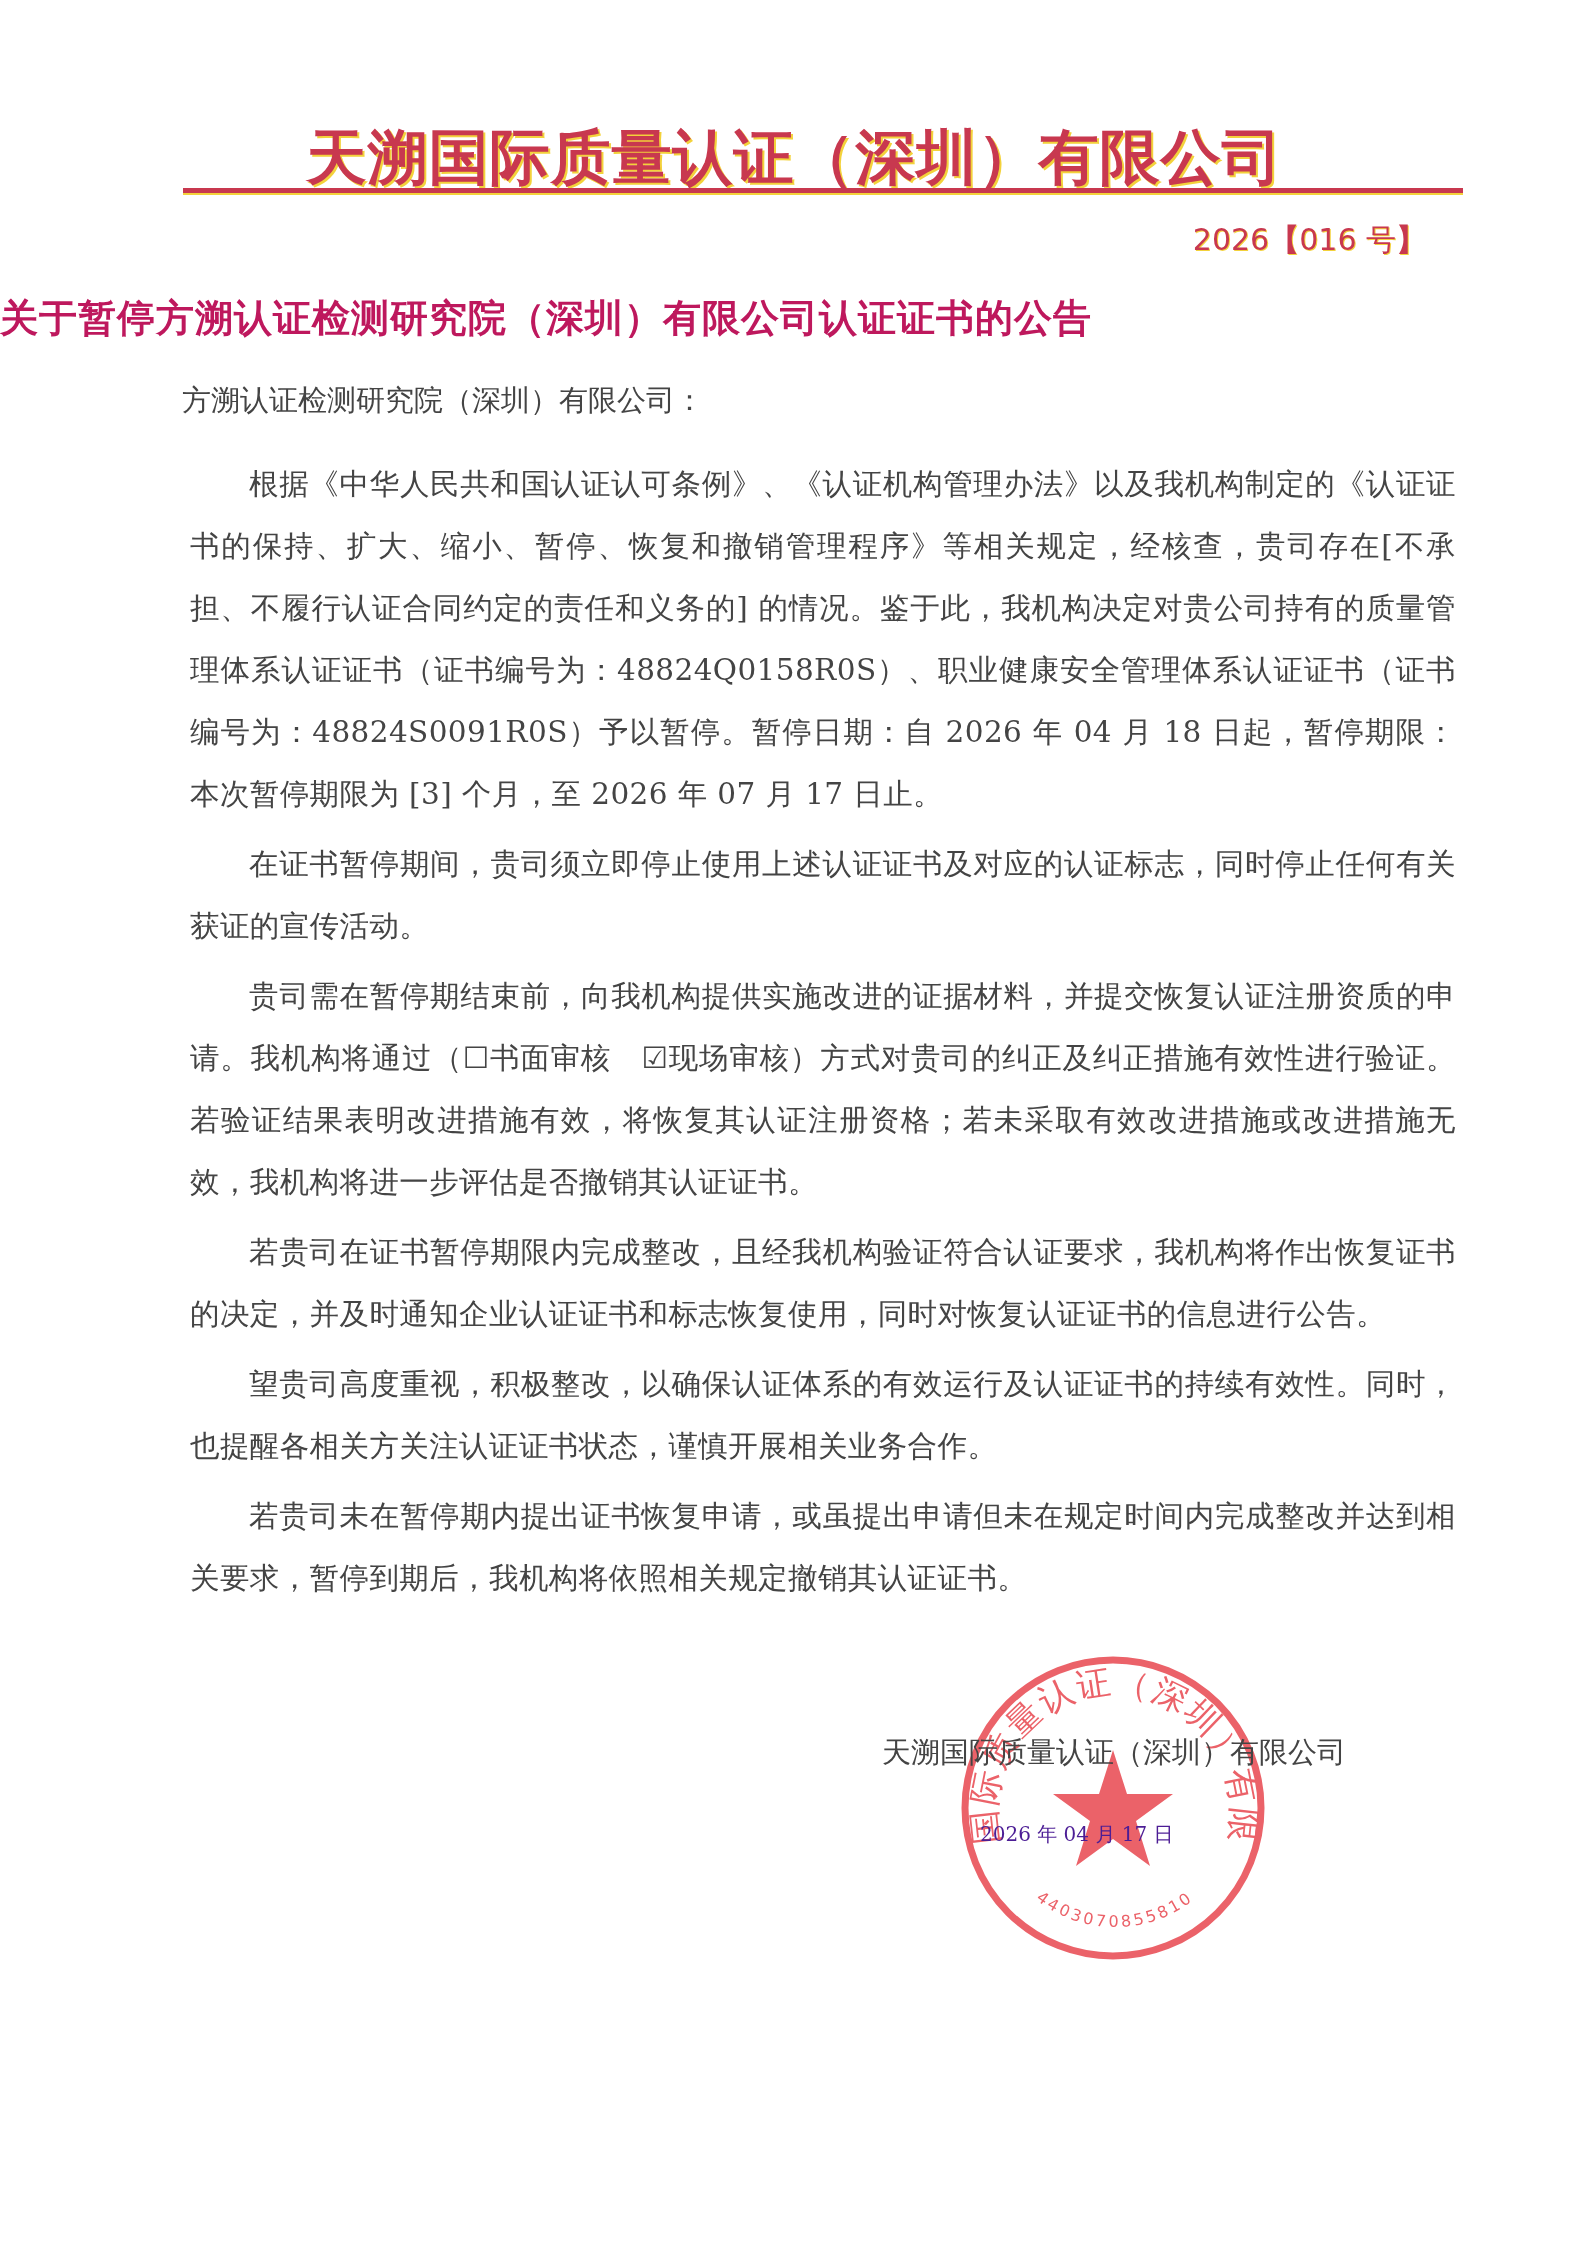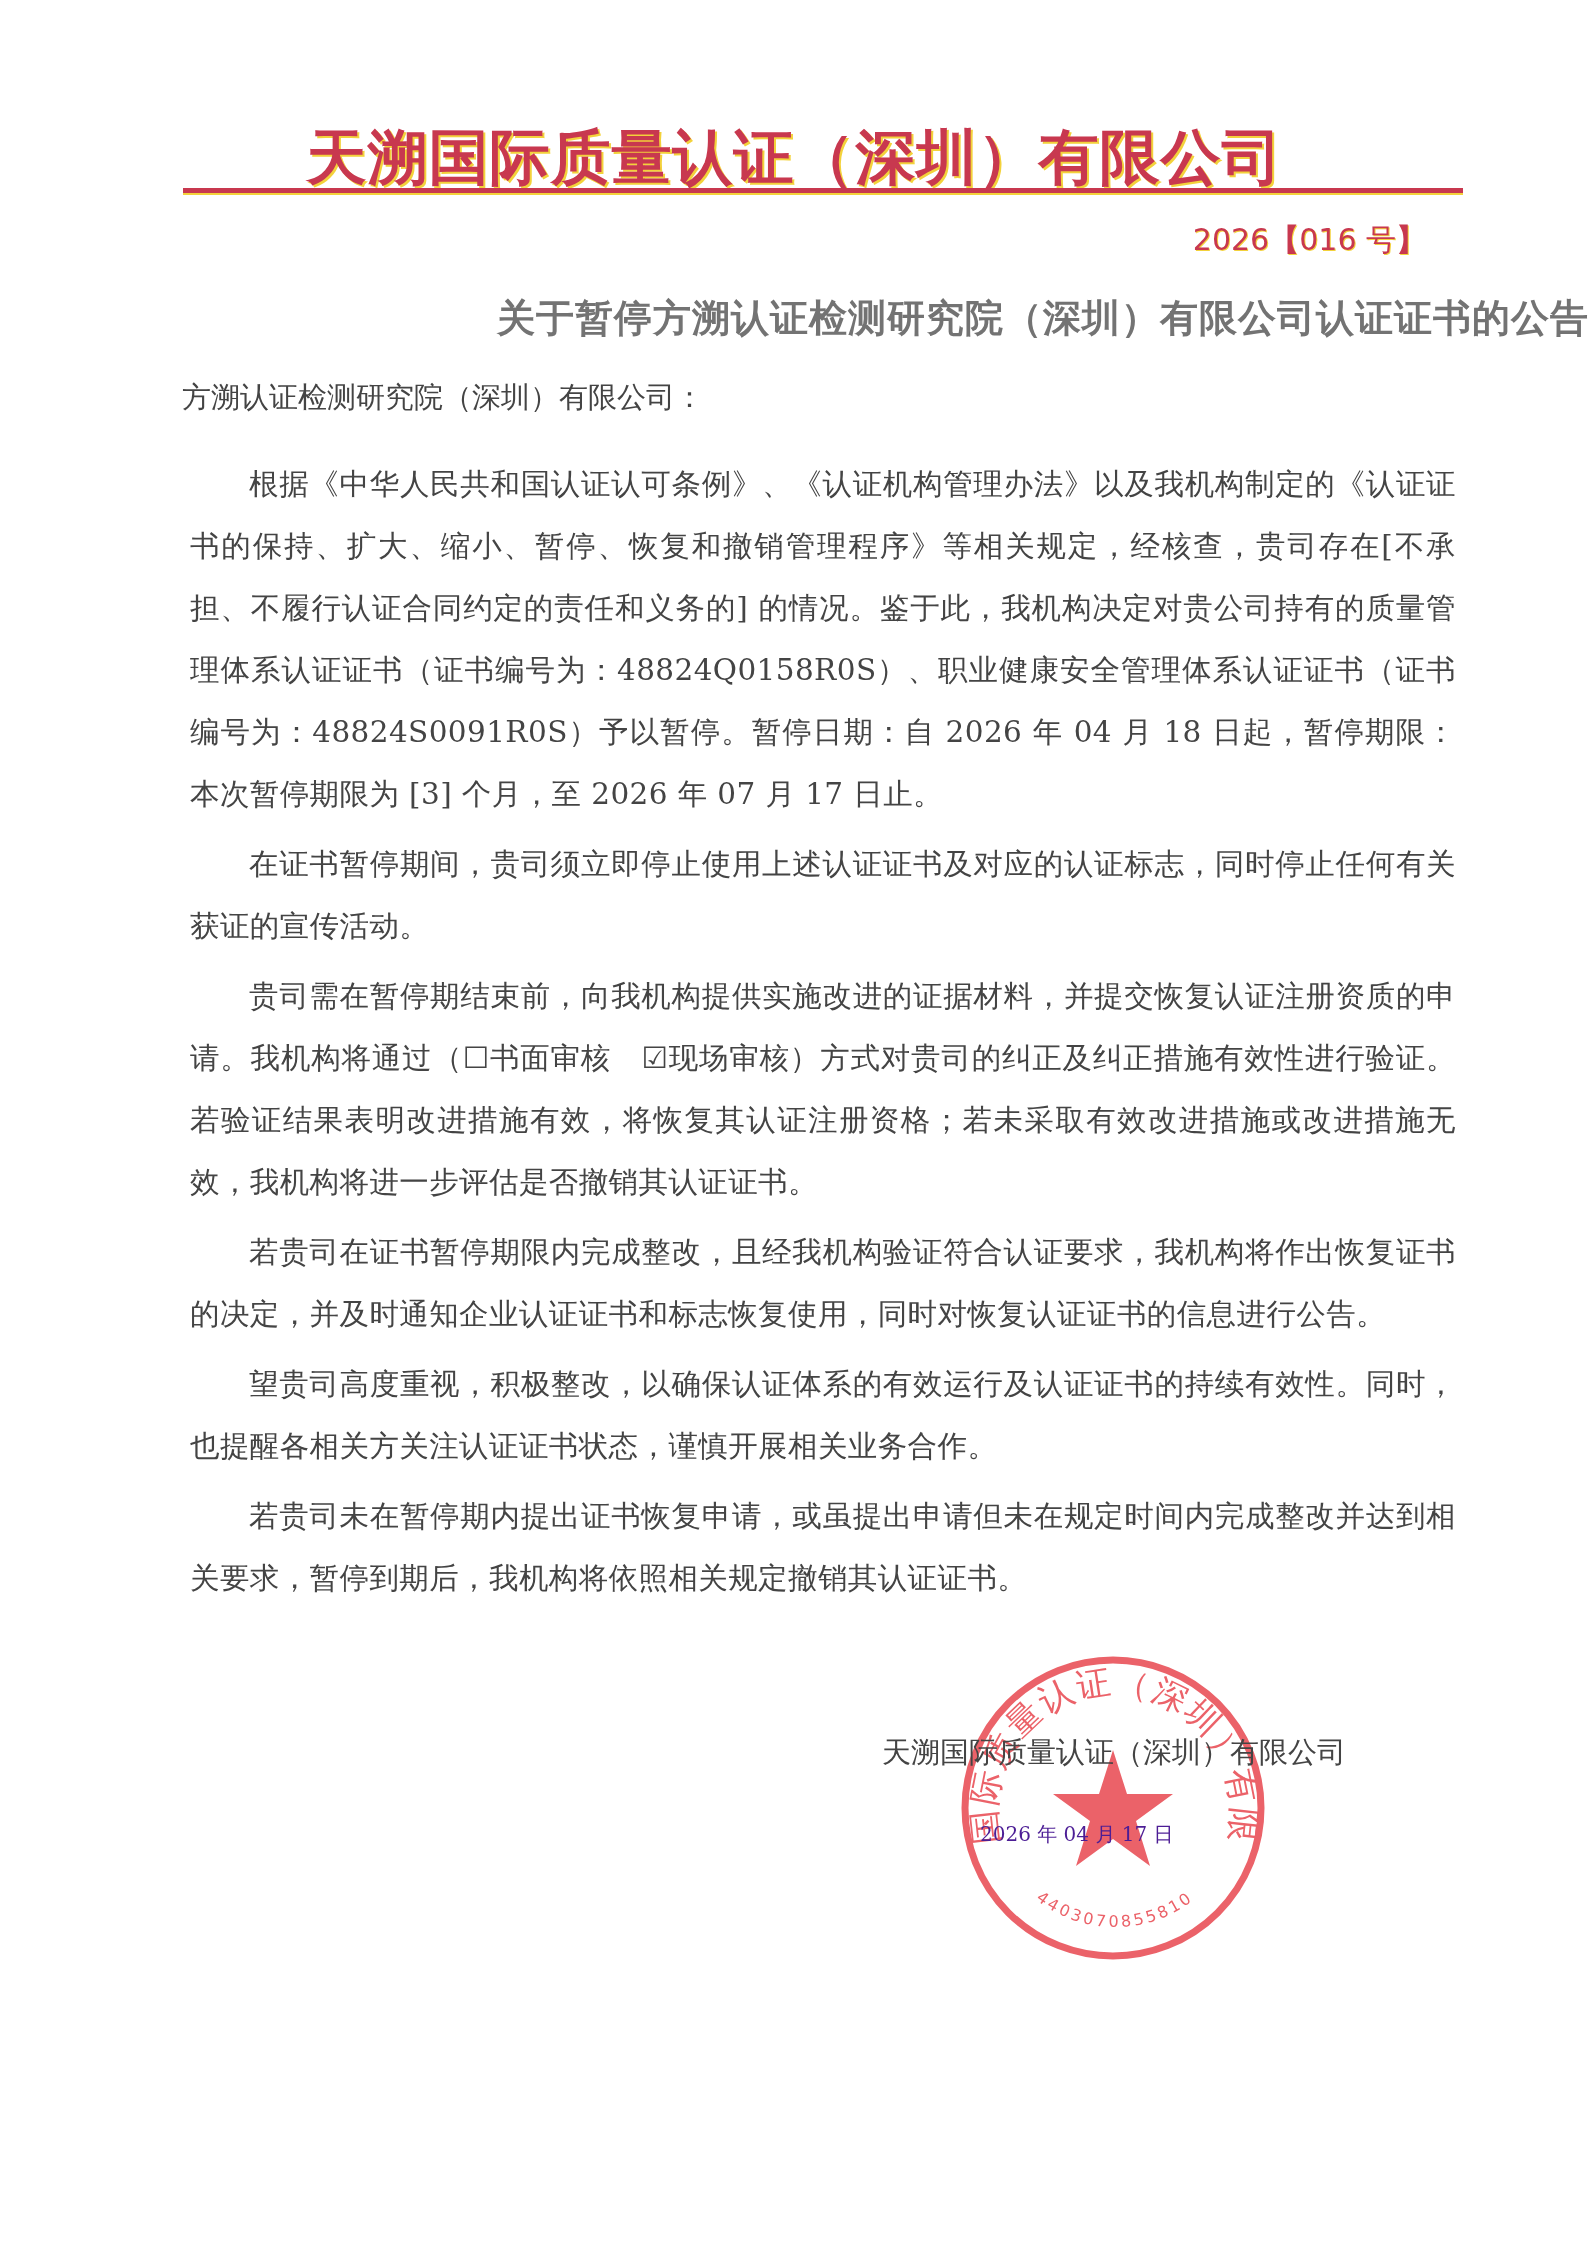--- a/index.html
+++ b/index.html
@@ -8,24 +8,24 @@
   .banner { position:absolute; left:0; width:1589px; top:122px; text-align:center;
             font-family:"DejaVu Sans","Liberation Sans",sans-serif; font-weight:bold;
             font-size:60px; letter-spacing:1px; color:#c8384f;
             text-shadow:2px 2px 0 #f3d23b; line-height:70px; }
   .banner-rule { position:absolute; left:183px; top:188px; width:1280px; height:5px;
                  background:#c8384f; box-shadow:0 2px 0 #f3d23b; }
   .doc-number { position:absolute; right:163px; top:218px;
                 font-family:"DejaVu Sans","Liberation Sans",sans-serif;
                 font-size:30px; color:#c8384f; text-shadow:1px 1px 0 #f3d23b; line-height:44px; }
   .doc-number .bracket { font-weight:bold; }
-  .heading { position:absolute; left:0; width:1589px; top:290px; text-align:right;
+  .heading { position:absolute; left:0; width:1589px; top:290px; text-align:left;
              font-family:"DejaVu Sans","Liberation Sans",sans-serif; font-weight:bold;
-             font-size:38px; color:#737373; line-height:56px; letter-spacing:1px; }
-  .salutation { position:absolute; left:182px; top:376px; font-size:29px; line-height:48px; color:#444;font-family:Liberation Mono, monospace; }
+             font-size:38px; color:#be185d; line-height:56px; letter-spacing:1px; }
+  .salutation { position:absolute; left:182px; top:376px; font-size:29px; line-height:48px; color:#444; }
   .body { position:absolute; left:182px; top:445px; width:1282px; }
   .para { font-size:29.5px; line-height:62px; text-indent:2em; margin:8px; text-align:justify;
           text-align-last:left; color:#444; letter-spacing:0.4px; }
   .sig { position:absolute; left:882px; top:1728px; width:520px; text-align:left;
          font-size:29px; color:#444; line-height:48px; z-index:3; }
   .sig-date { position:absolute; left:980px; top:1810px; font-size:20px; color:#4c1d95; z-index:3; line-height:48px; }
   .stamp { position:absolute; left:957px; top:1652px; width:312px; height:312px; z-index:2; opacity:0.85; }
 </style>
 </head>
 <body>

